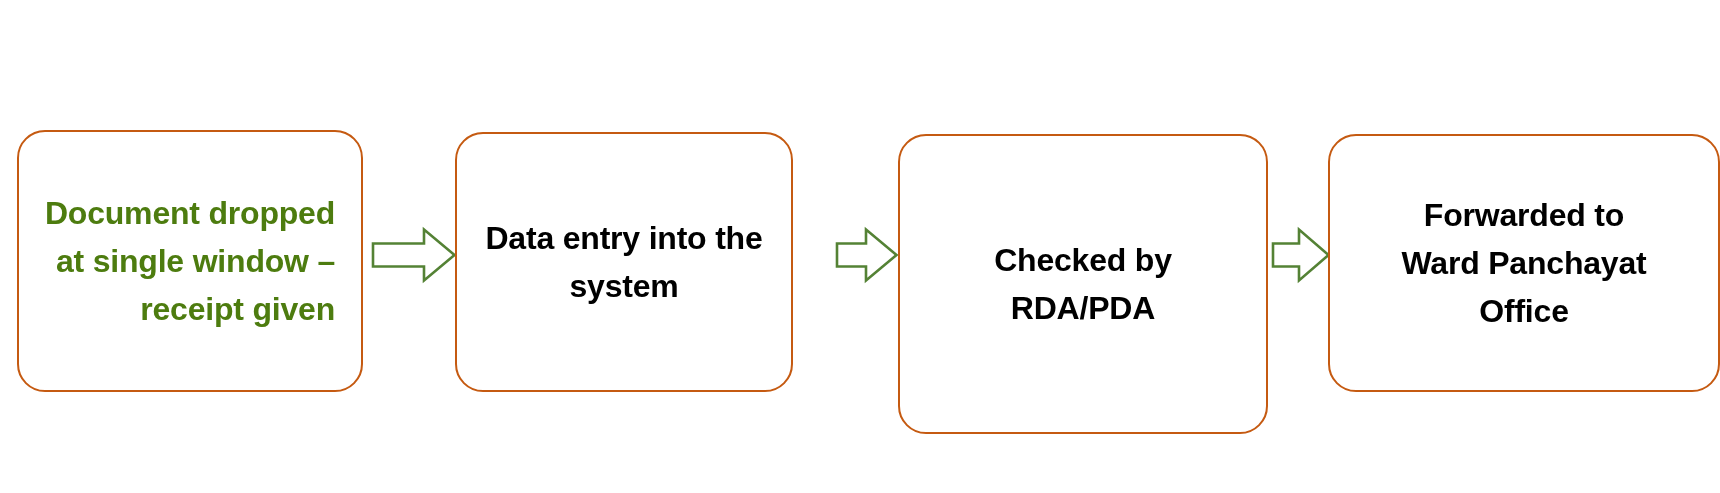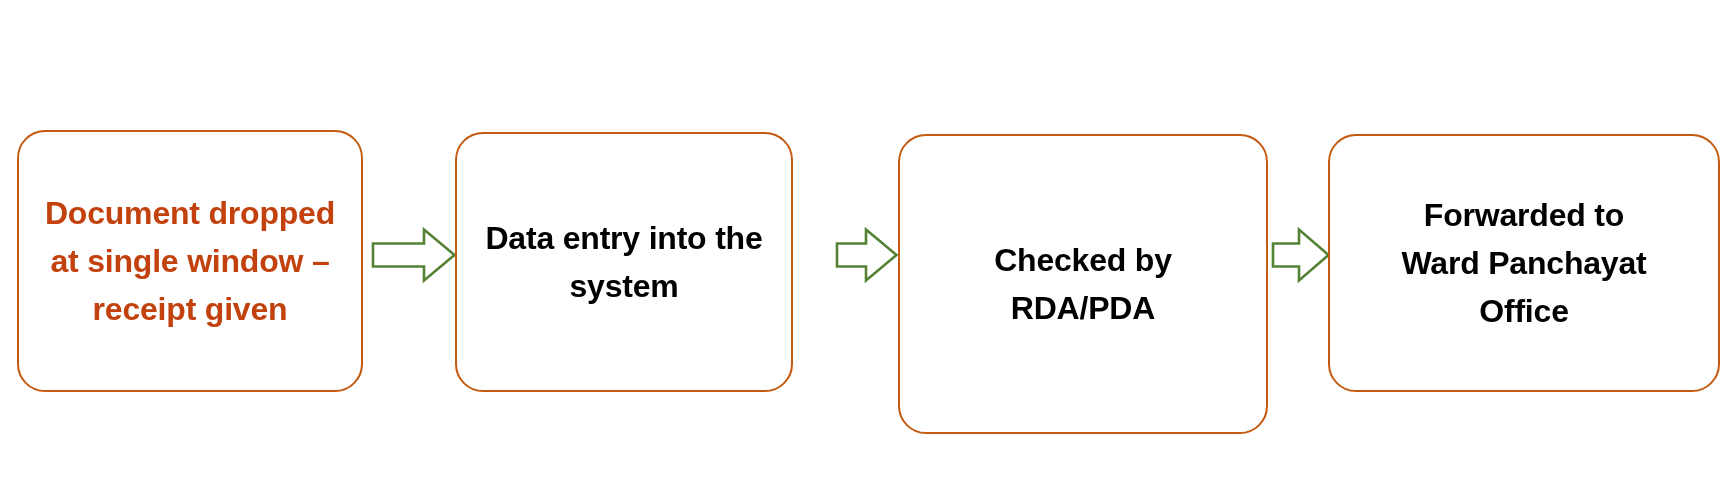--- a/index.html
+++ b/index.html
@@ -47,21 +47,21 @@
     display: block;
     overflow: visible;
   }
 </style>
 </head>
 <body>
 
 <div id="flow-canvas" style="width: 1720px; height: 493px; background: rgb(255, 255, 255);">
 
   <div class="flow-node" id="node-1" style="left: 17px; top: 130px; width: 346px; height: 262px; border-color: rgb(197, 90, 17); background: rgb(255, 255, 255);">
-    <span class="flow-node-label" style="color: #c2410c;">Document dropped
+    <span class="flow-node-label" style="color: #4d7c0f; text-align: right;">Document dropped
 at single window –
 receipt given</span>
   </div>
 
   <div class="flow-arrow" id="connector-1" style="left: 372px; top: 228px; width: 84px; height: 54px;">
     <svg viewBox="0 0 84 54" width="84" height="54" aria-hidden="true">
       <polygon points="1,15.5 52,15.5 52,1.5 82.5,27 52,52.5 52,38.5 1,38.5" fill="#FFFFFF" stroke="#548235" stroke-width="2.6" stroke-linejoin="miter"></polygon>
     </svg>
   </div>
 

